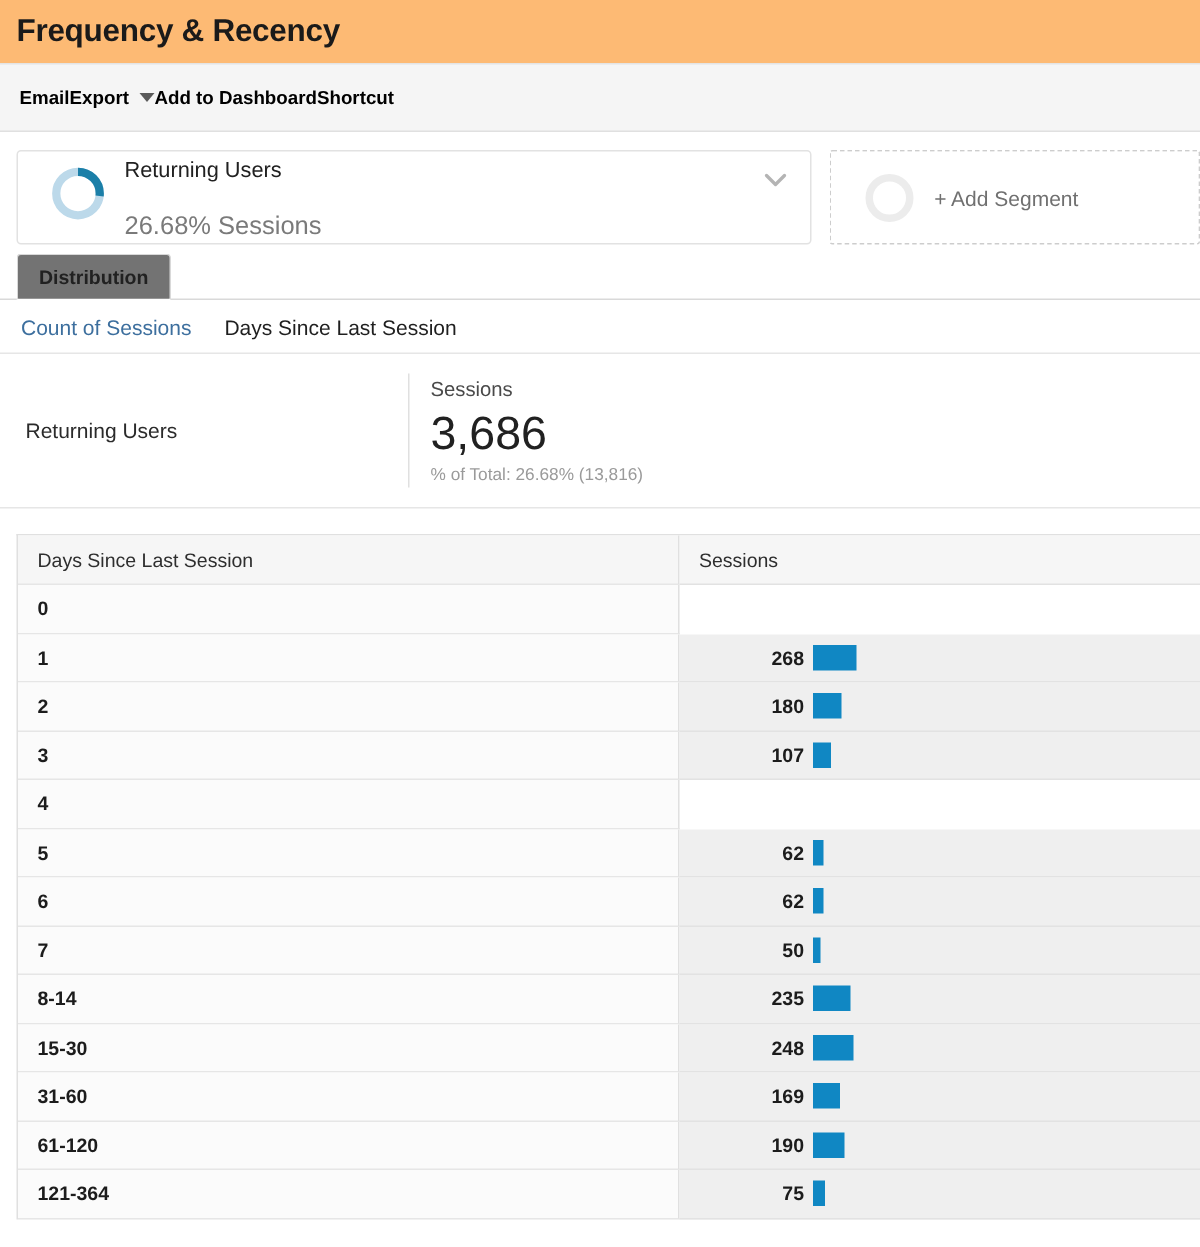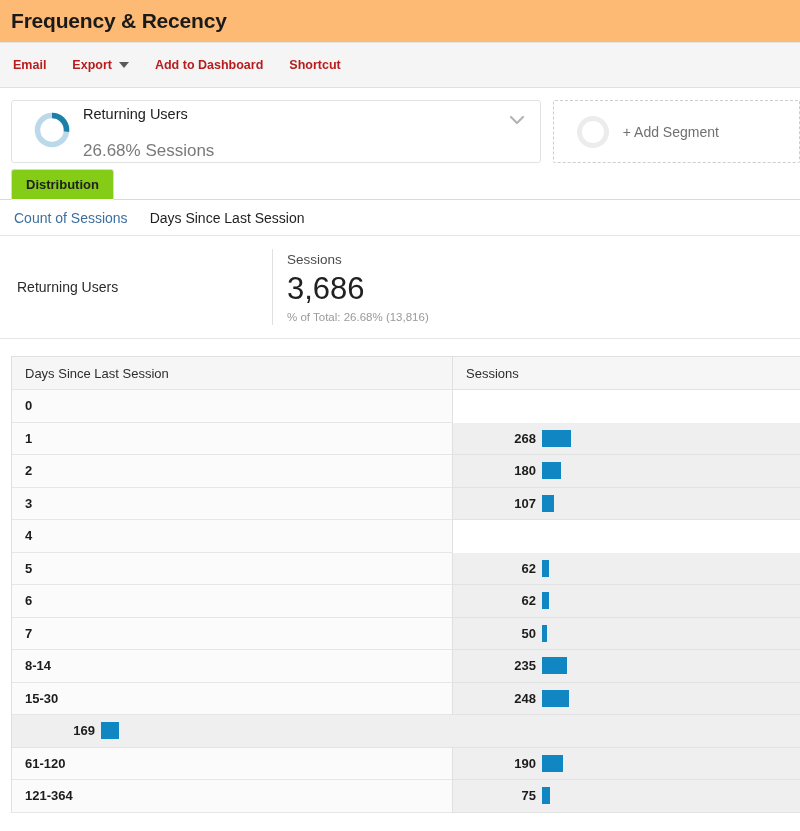--- a/index.html
+++ b/index.html
@@ -39,22 +39,21 @@
     border-top: 1px solid #e4e4e4;
     border-bottom: 1px solid #e0e0e0;
     display: flex;
     align-items: center;
     padding-left: 13px;
     box-sizing: border-box;
   }
   .toolbar-item {
     font-size: 12.5px;
     font-weight: bold;
-    color: #b91c1c;
-    margin-right: 26px;
+    color: #000000;
     cursor: pointer;
     display: flex;
     align-items: center;
     white-space: nowrap;
   }
   .caret-down {
     display: inline-block;
     width: 0; height: 0;
     border-left: 5px solid transparent;
     border-right: 5px solid transparent;
@@ -145,21 +144,21 @@
   .tab {
     height: 31px;
     padding: 0 14px;
     font-size: 13px;
     font-weight: bold;
     color: #212121;
     display: flex;
     align-items: center;
     border: 1px solid #d9d9d9;
     border-bottom: 1px solid #ffffff;
-    background: #84cc16;
+    background: #737373;
     border-radius: 3px 3px 0 0;
     position: relative;
     top: 1px;
     cursor: pointer;
     box-sizing: border-box;
   }
 
   
   .subtab-strip {
     height: 36px;
@@ -415,20 +414,21 @@
         </div>
       </div>
       <div class="trow body">
         <div class="tcell-dim">15-30</div>
         <div class="tcell-metric">
           <span class="metric-number">248</span>
           <span class="bar" style="width: 27px; background: rgb(16, 135, 195);"></span>
         </div>
       </div>
       <div class="trow body">
+        <div class="tcell-dim">31-60</div>
         <div class="tcell-metric">
           <span class="metric-number">169</span>
           <span class="bar" style="width: 18px; background: rgb(16, 135, 195);"></span>
         </div>
       </div>
       <div class="trow body">
         <div class="tcell-dim">61-120</div>
         <div class="tcell-metric">
           <span class="metric-number">190</span>
           <span class="bar" style="width: 21px; background: rgb(16, 135, 195);"></span>

